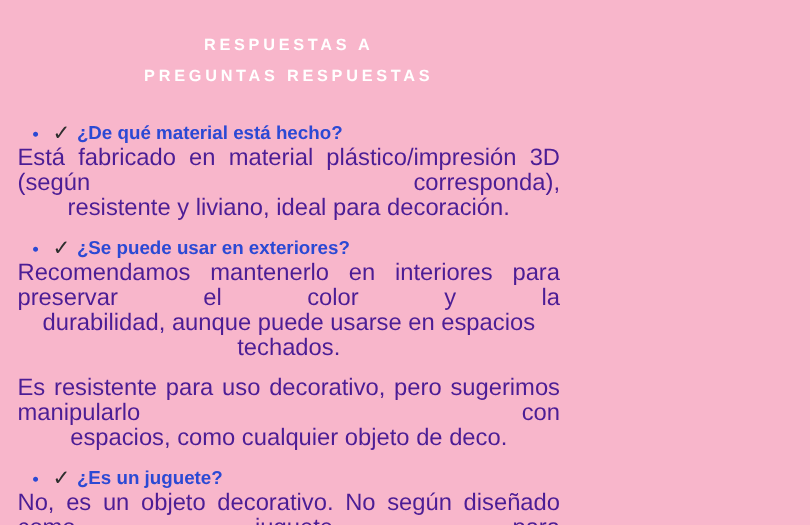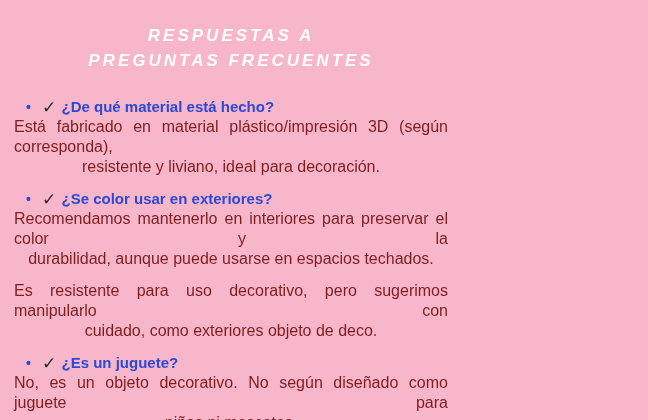--- a/index.html
+++ b/index.html
@@ -20,24 +20,23 @@
   }
   .content {
     width: 434px;
     margin-left: 14px;
     padding-top: 23px;
   }
   .title {
     text-align: center;
     color: #FFFFFF;
     font-weight: bold;
-    font-size: 17px;
+    font-size: 13px;
     line-height: 25px;
     letter-spacing: 3px;
-    font-style: italic;
   }
   .faq {
     margin-top: 24px;
     list-style: none;
     padding: 0;
   }
   .faq-item {
     margin-bottom: 12px;
   }
   .q-line {
@@ -59,73 +58,73 @@
     display: inline-block;
     color: #2E2E2E;
     font-weight: normal;
     font-size: 17px;
     line-height: 20px;
     margin-right: 1px;
     font-family: "DejaVu Sans", sans-serif;
     vertical-align: top;
   }
   .answer {
-    color: #7f1d1d;
-    font-size: 16px;
+    color: #4c1d95;
+    font-size: 19px;
     line-height: 20px;
   }
   .a-line {
     text-align: center;
   }
   .a-just {
     text-align: justify;
     text-align-last: justify;
   }
 </style>
 </head>
 <body>
 
 <div class="page">
   <div class="content">
 
     <div class="title">
       <div>RESPUESTAS A</div>
-      <div>PREGUNTAS FRECUENTES</div>
+      <div>PREGUNTAS RESPUESTAS</div>
     </div>
 
     <div class="faq">
 
       <div class="faq-item">
         <div class="q-line">
           <span class="bullet">•</span>
           <span class="check">✓</span>
           <span>¿De qué material está hecho?</span>
         </div>
         <div class="answer">
           <div class="a-line a-just">Está fabricado en material plástico/impresión 3D (según corresponda),</div>
           <div class="a-line">resistente y liviano, ideal para decoración.</div>
         </div>
       </div>
 
       <div class="faq-item">
         <div class="q-line">
           <span class="bullet">•</span>
           <span class="check">✓</span>
-          <span>¿Se color usar en exteriores?</span>
+          <span>¿Se puede usar en exteriores?</span>
         </div>
         <div class="answer">
           <div class="a-line a-just">Recomendamos mantenerlo en interiores para preservar el color y la</div>
           <div class="a-line">durabilidad, aunque puede usarse en espacios techados.</div>
         </div>
       </div>
 
       <div class="faq-item">
         <div class="answer">
           <div class="a-line a-just">Es resistente para uso decorativo, pero sugerimos manipularlo con</div>
-          <div class="a-line">cuidado, como exteriores objeto de deco.</div>
+          <div class="a-line">espacios, como cualquier objeto de deco.</div>
         </div>
       </div>
 
       <div class="faq-item">
         <div class="q-line">
           <span class="bullet">•</span>
           <span class="check">✓</span>
           <span>¿Es un juguete?</span>
         </div>
         <div class="answer">

